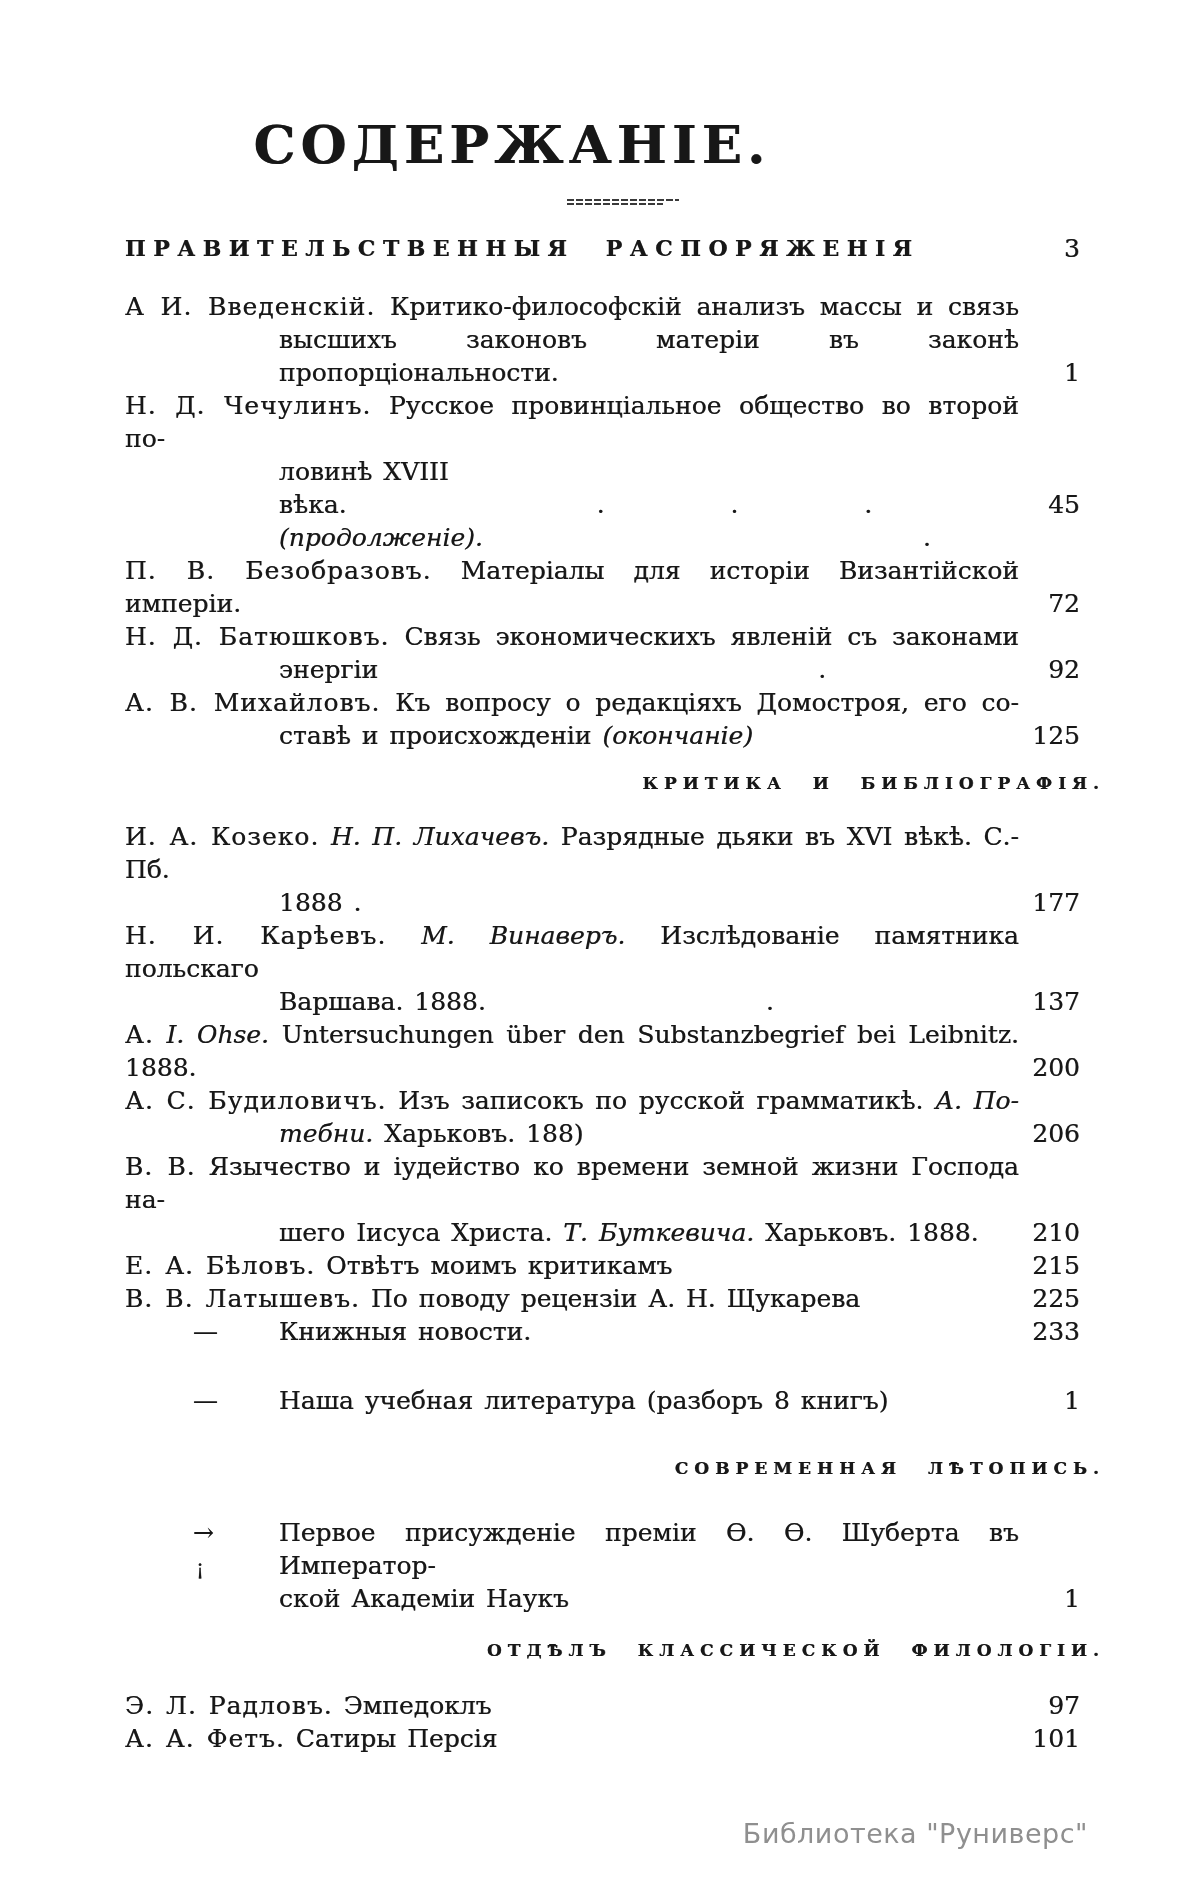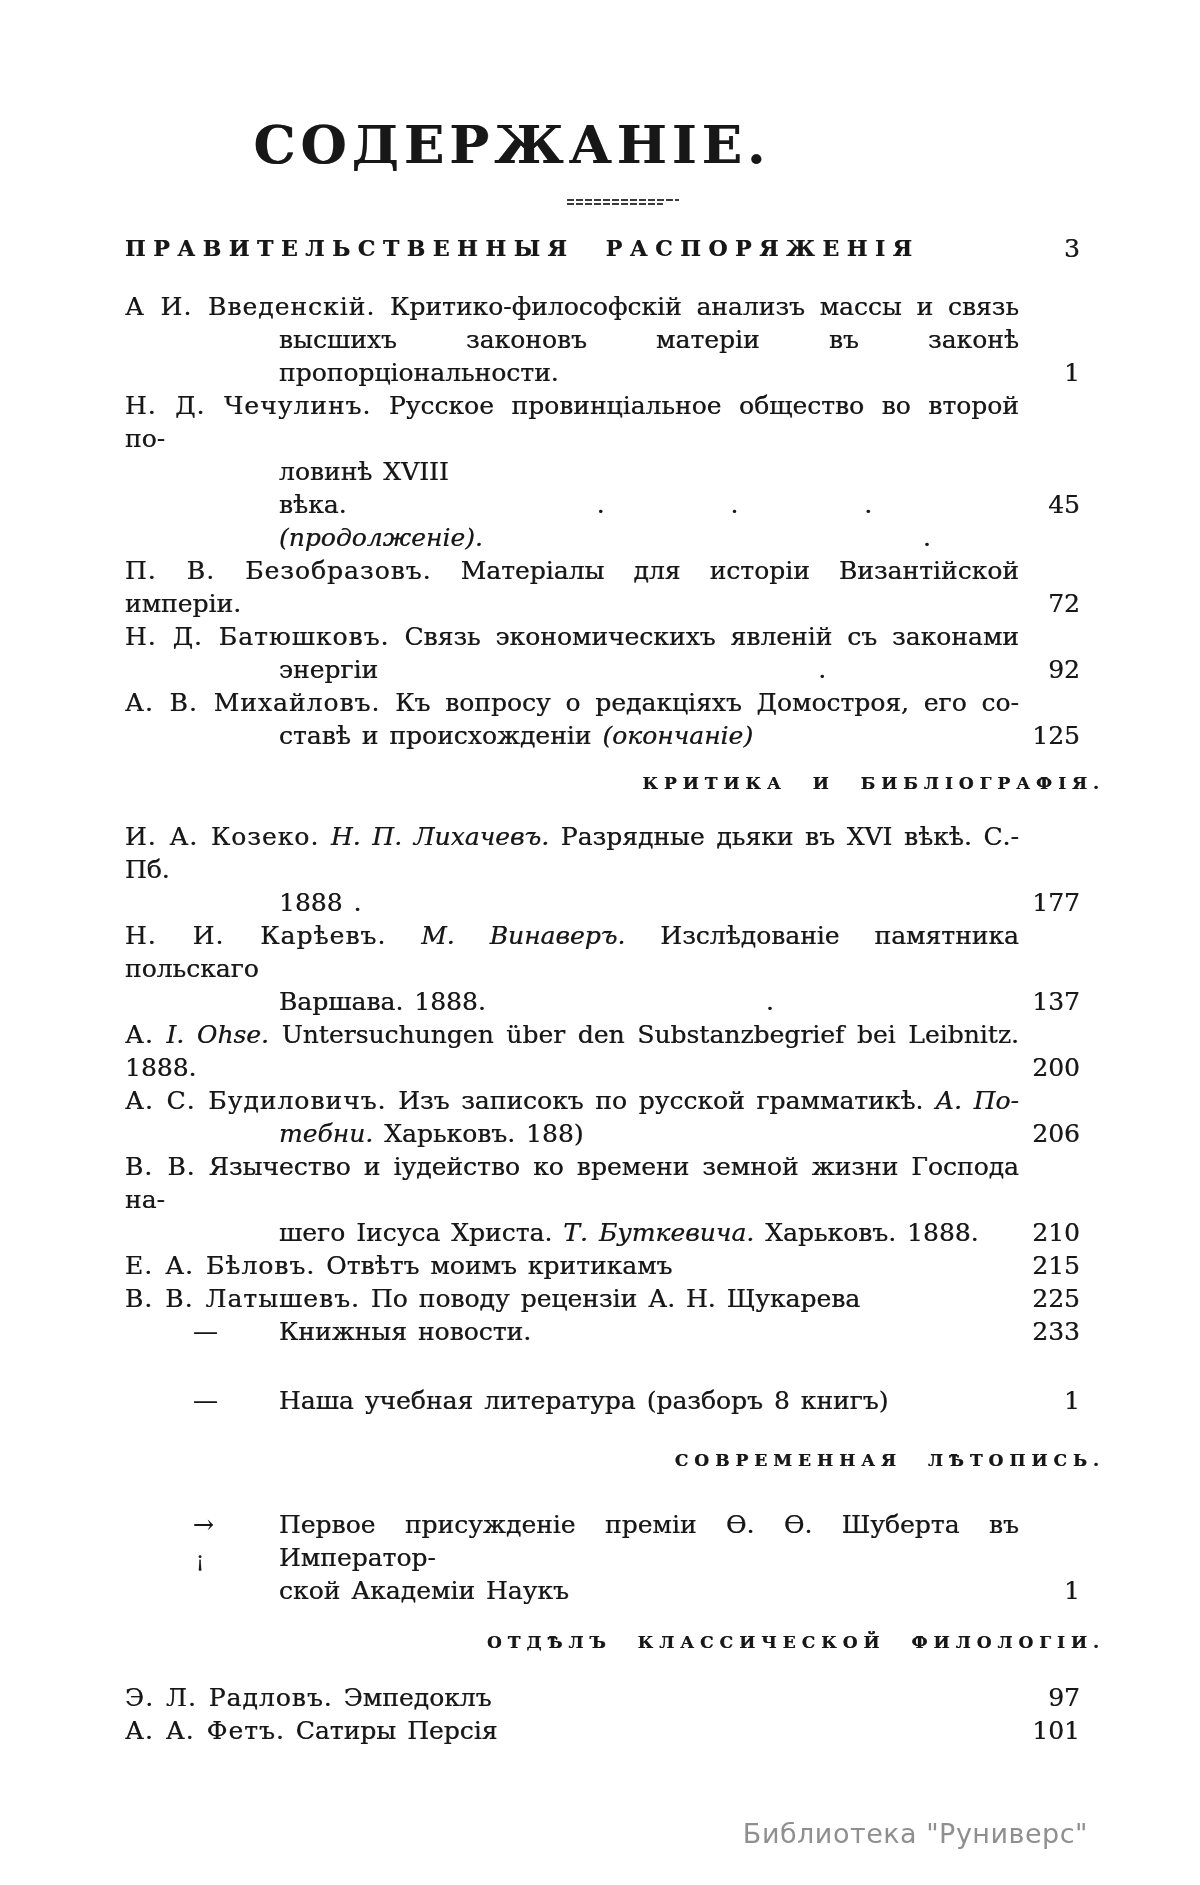--- a/index.html
+++ b/index.html
@@ -163,21 +163,21 @@
         </div>
         <div class="epage">233</div>
       </div>
       <div class="entry" style="margin-top: 36px;">
         <span class="marker">—</span>
         <div class="etext">
           <div class="line ind"><span>Наша учебная литература (разборъ 8 книгъ)</span></div>
         </div>
         <div class="epage">1</div>
       </div>
-      <div class="heading" style="margin-top: 28px;">СОВРЕМЕННАЯ ЛѢТОПИСЬ.</div>
+      <div class="heading" style="margin-top: 36px;">СОВРЕМЕННАЯ ЛѢТОПИСЬ.</div>
       <div class="entry" style="margin-top: 33px;">
         <span class="marker">→</span>
         <span class="marker2">¡</span>
         <div class="etext">
           <div class="line ind fill"><span>Первое присужденіе преміи Ѳ. Ѳ. Шуберта въ Император-</span></div>
           <div class="line ind"><span>ской Академіи Наукъ</span></div>
         </div>
         <div class="epage">1</div>
       </div>
       <div class="heading" style="margin-top: 20px;">ОТДѢЛЪ КЛАССИЧЕСКОЙ ФИЛОЛОГІИ.</div>

